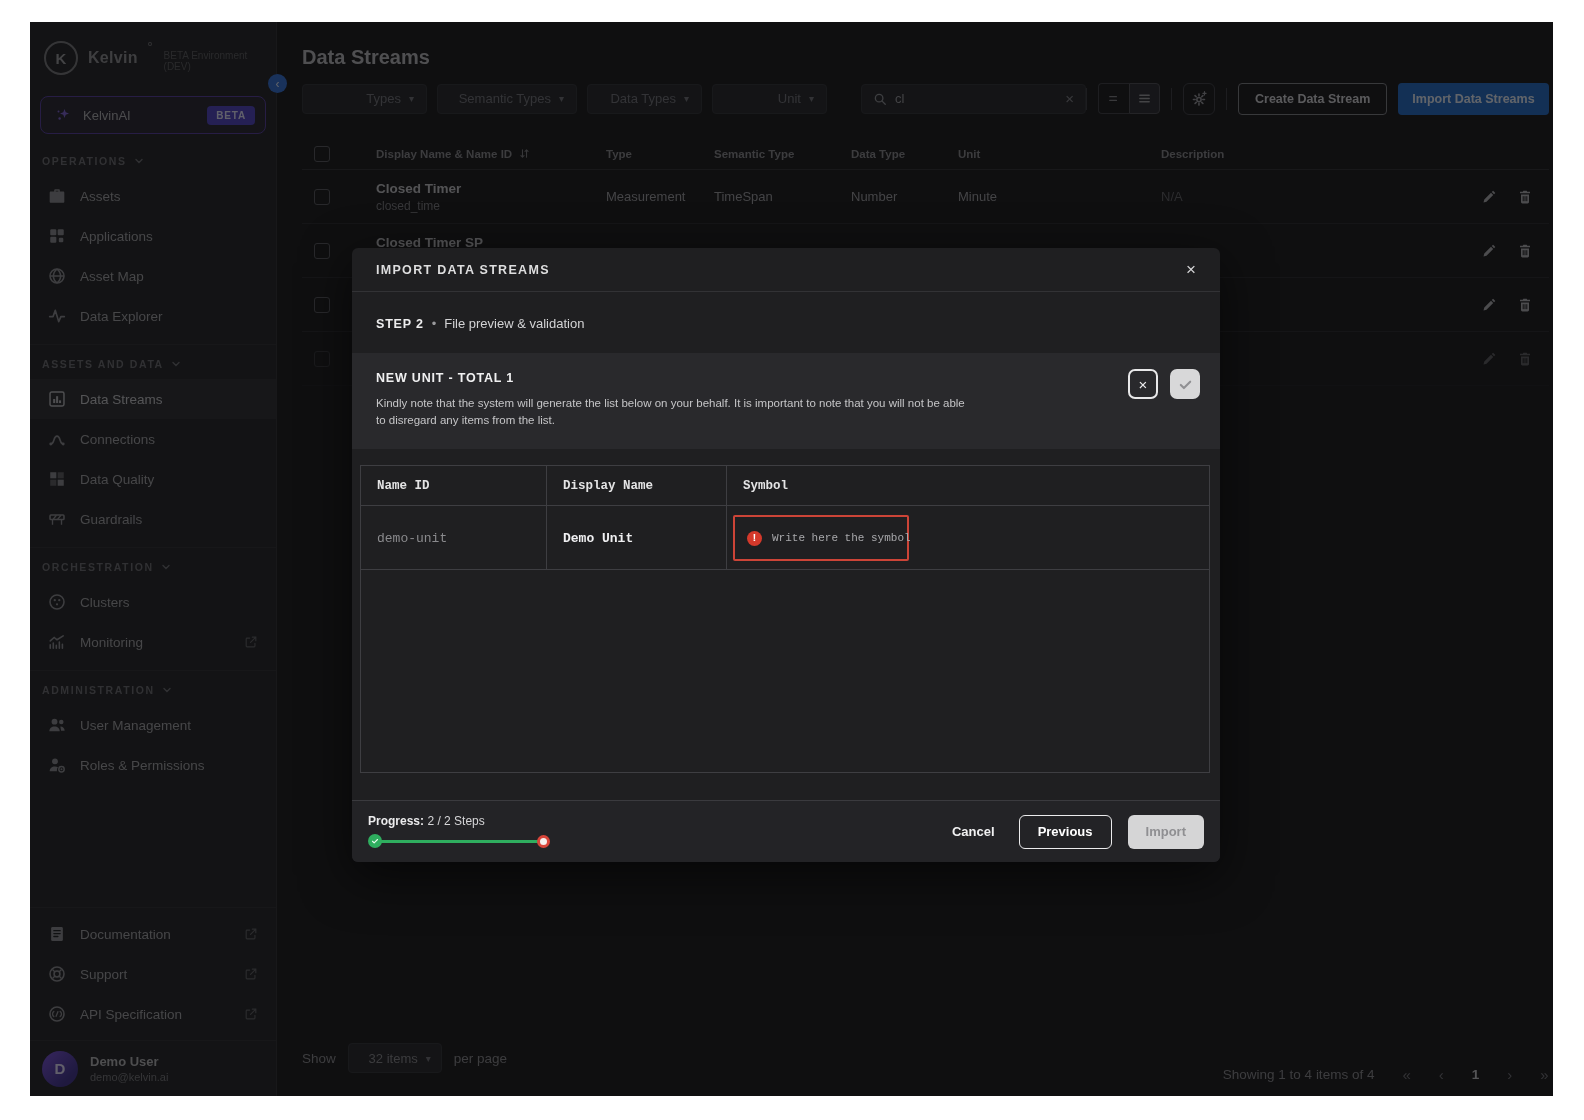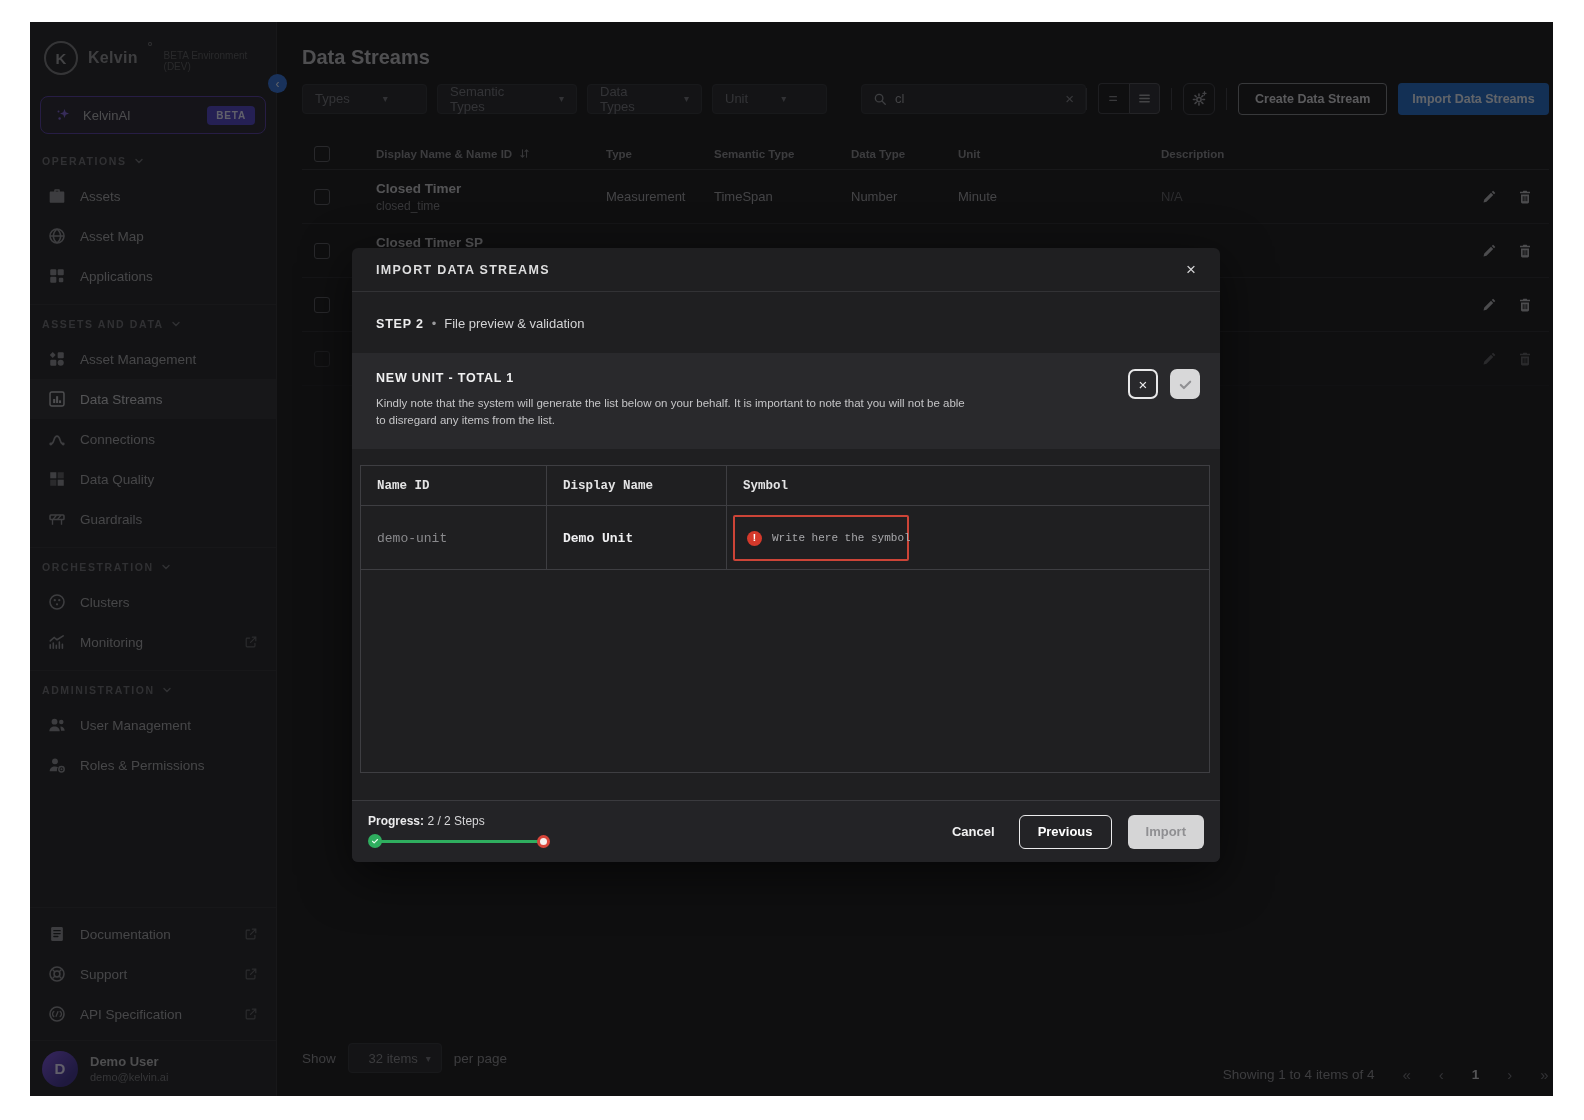--- a/index.html
+++ b/index.html
@@ -36,21 +36,21 @@
   .avatar { width:36px; height:36px; border-radius:50%; background:linear-gradient(135deg,#7c4fe0 0%,#3d2f8f 75%); color:#e9e4ff; display:flex; align-items:center; justify-content:center; font-size:15px; font-weight:bold; flex:none; }
   .user-name { font-size:13px; font-weight:bold; color:#b7b7b9; }
   .user-email { font-size:11px; color:#77777a; margin-top:2px; }
 
   .collapse-btn { position:absolute; left:238px; top:52px; width:19px; height:19px; border-radius:50%; background:#2f6fd8; color:#e6eefb; display:flex; align-items:center; justify-content:center; font-size:12px; line-height:1; z-index:5; cursor:pointer; }
 
   
   .main { flex:1; position:relative; padding:0 30px 0 25px; }
   .page-title { margin-top:24px; font-size:20px; font-weight:bold; color:#bcbcbe; }
   .filter-row { margin-top:14px; display:flex; align-items:center; height:31px; }
-  .filter-select { height:30px; background:#202124; border:1px solid #2c2d30; border-radius:4px; display:flex; align-items:center; justify-content:flex-start; padding:0 12px; font-size:13px; color:#717277; margin-right:10px; cursor:pointer; flex:none;gap:25px; }
+  .filter-select { height:30px; background:#202124; border:1px solid #2c2d30; border-radius:4px; display:flex; align-items:center; justify-content:flex-end; padding:0 12px; font-size:13px; color:#717277; margin-right:10px; cursor:pointer; flex:none; }
   .filter-select:nth-child(1){ width:125px; } .filter-select:nth-child(2){ width:140px; }
   .filter-select:nth-child(3){ width:115px; } .filter-select:nth-child(4){ width:115px; }
   .chev { font-size:10px; color:#6f7075; margin-left:8px; }
   .search-box { margin-left:24px; width:225px; height:30px; background:#202124; border:1px solid #2c2d30; border-radius:4px; display:flex; align-items:center; gap:8px; padding:0 11px; flex:none; }
   .search-box .icon { width:14px; height:14px; color:#8f9094; display:flex; flex:none; }
   .search-box input { background:transparent; border:none; outline:none; color:#9a9a9e; font-size:13px; width:150px; font-family:inherit; }
   .search-clear { margin-left:auto; color:#808085; font-size:15px; cursor:pointer; }
   .right-tools { margin-left:auto; display:flex; align-items:center; gap:11px; }
   .vdiv { width:1px; height:22px; background:#39393d; }
   .toggle-group { display:flex; }
@@ -168,58 +168,55 @@
           <div class="side-item">
             <span class="icon">
               <svg viewBox="0 0 16 16" fill="currentColor">
                 <path d="M5.5 4V2.8c0-.5.4-.8.8-.8h3.4c.4 0 .8.3.8.8V4h3c.6 0 1 .4 1 1v8c0 .6-.4 1-1 1h-11c-.6 0-1-.4-1-1V5c0-.6.4-1 1-1h3zm1.3 0h2.4V3.3H6.8V4z"></path>
               </svg>
             </span>
             <span>Assets</span>
           </div>
           <div class="side-item">
             <span class="icon">
-              <svg viewBox="0 0 16 16" fill="none" stroke="currentColor" stroke-width="1.4">
-                <circle cx="8" cy="8" r="6.2"></circle>
-                <path d="M2 8h12M8 1.8c2.2 1.7 3.2 3.8 3.2 6.2s-1 4.5-3.2 6.2M8 1.8C5.8 3.5 4.8 5.6 4.8 8s1 4.5 3.2 6.2"></path>
-              </svg>
-            </span>
-            <span>Asset Map</span>
-          </div>
-          <div class="side-item">
-            <span class="icon">
               <svg viewBox="0 0 16 16" fill="currentColor">
                 <rect x="2" y="2" width="5.4" height="5.4" rx="1"></rect>
                 <rect x="8.6" y="2" width="5.4" height="5.4" rx="1"></rect>
                 <rect x="2" y="8.6" width="5.4" height="5.4" rx="1"></rect>
                 <rect x="9.6" y="9.6" width="4" height="4" rx="1"></rect>
               </svg>
             </span>
             <span>Applications</span>
+          </div>
+          <div class="side-item">
+            <span class="icon">
+              <svg viewBox="0 0 16 16" fill="none" stroke="currentColor" stroke-width="1.4">
+                <circle cx="8" cy="8" r="6.2"></circle>
+                <path d="M2 8h12M8 1.8c2.2 1.7 3.2 3.8 3.2 6.2s-1 4.5-3.2 6.2M8 1.8C5.8 3.5 4.8 5.6 4.8 8s1 4.5 3.2 6.2"></path>
+              </svg>
+            </span>
+            <span>Asset Map</span>
+          </div>
+          <div class="side-item">
+            <span class="icon">
+              <svg viewBox="0 0 16 16" fill="none" stroke="currentColor" stroke-width="1.5" stroke-linejoin="round" stroke-linecap="round">
+                <path d="M1.5 8.5h3L6.5 3l3 10 2-4.5h3"></path>
+              </svg>
+            </span>
+            <span>Data Explorer</span>
           </div>
         </div>
         <div class="side-section">
           <div class="section-label">
             <span>ASSETS AND DATA</span>
             <span class="sec-chev">
               <svg viewBox="0 0 10 10" fill="none" stroke="currentColor" stroke-width="1.4" stroke-linecap="round">
                 <path d="M2 3.5l3 3 3-3"></path>
               </svg>
             </span>
-          </div>
-          <div class="side-item">
-            <span class="icon">
-              <svg viewBox="0 0 16 16" fill="currentColor">
-                <path d="M4.2 1.8L6.8 4.4 4.2 7 1.6 4.4z"></path>
-                <rect x="8.6" y="2" width="5.4" height="5.4" rx="1"></rect>
-                <rect x="2" y="8.6" width="5.4" height="5.4" rx="1"></rect>
-                <circle cx="11.3" cy="11.3" r="2.7"></circle>
-              </svg>
-            </span>
-            <span>Asset Management</span>
           </div>
           <div class="side-item active">
             <span class="icon">
               <svg viewBox="0 0 16 16">
                 <rect x="1.8" y="1.8" width="12.4" height="12.4" rx="1.5" fill="none" stroke="currentColor" stroke-width="1.3"></rect>
                 <g fill="currentColor">
                   <rect x="4.6" y="8" width="1.8" height="3.6"></rect>
                   <rect x="7.2" y="5.5" width="1.8" height="6.1"></rect>
                   <rect x="9.8" y="9.2" width="1.8" height="2.4"></rect>
                 </g>

